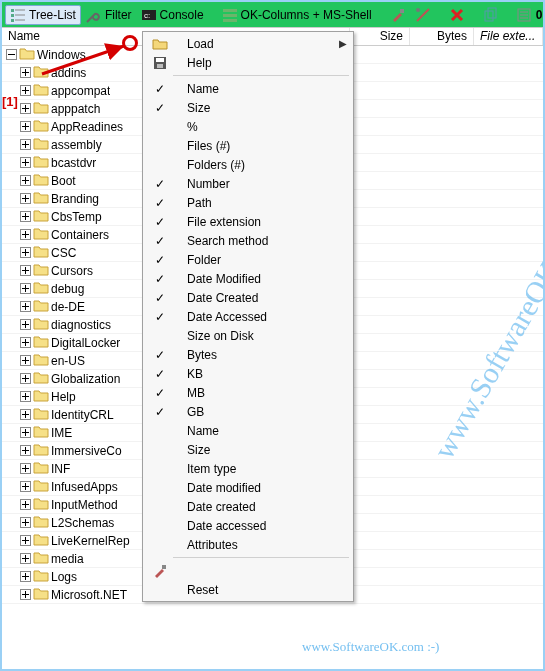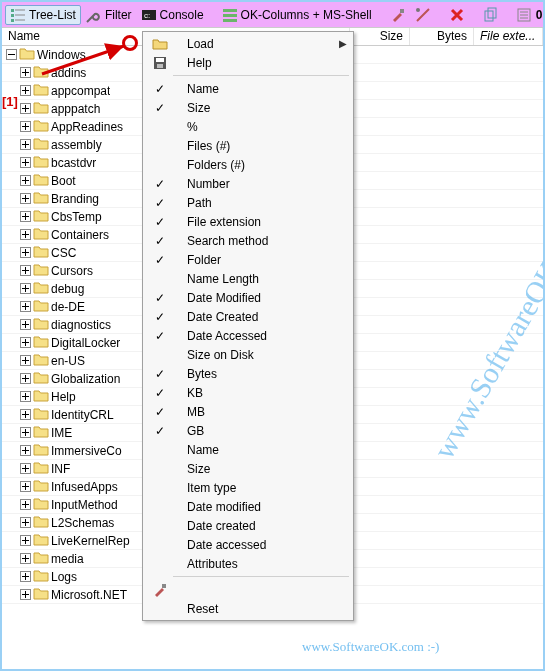--- a/index.html
+++ b/index.html
@@ -16,21 +16,21 @@
   }
 
   
   .toolbar {
     display: flex;
     align-items: center;
     height: 26px;
     border-bottom: 1px solid #ccc;
     padding: 0 3px;
     gap: 1px;
-    background: #f0abfc;
+    background: #22c55e;
     white-space: nowrap;
   }
   .tb-sep { width: 1px; height: 18px; background: #ccc; margin: 0 4px; }
   .tb-btn {
     display: inline-flex;
     align-items: center;
     height: 20px;
     padding: 0 4px;
     gap: 3px;
     cursor: default;
@@ -859,25 +859,20 @@
         <span class="menu-check">✓</span>
         <span class="menu-label">Search method</span>
         <span class="menu-sub"></span>
       </div>
       <div class="menu-row">
         <span class="menu-check">✓</span>
         <span class="menu-label">Folder</span>
         <span class="menu-sub"></span>
       </div>
       <div class="menu-row">
-        <span class="menu-check"></span>
-        <span class="menu-label">Name Length</span>
-        <span class="menu-sub"></span>
-      </div>
-      <div class="menu-row">
         <span class="menu-check">✓</span>
         <span class="menu-label">Date Modified</span>
         <span class="menu-sub"></span>
       </div>
       <div class="menu-row">
         <span class="menu-check">✓</span>
         <span class="menu-label">Date Created</span>
         <span class="menu-sub"></span>
       </div>
       <div class="menu-row">

